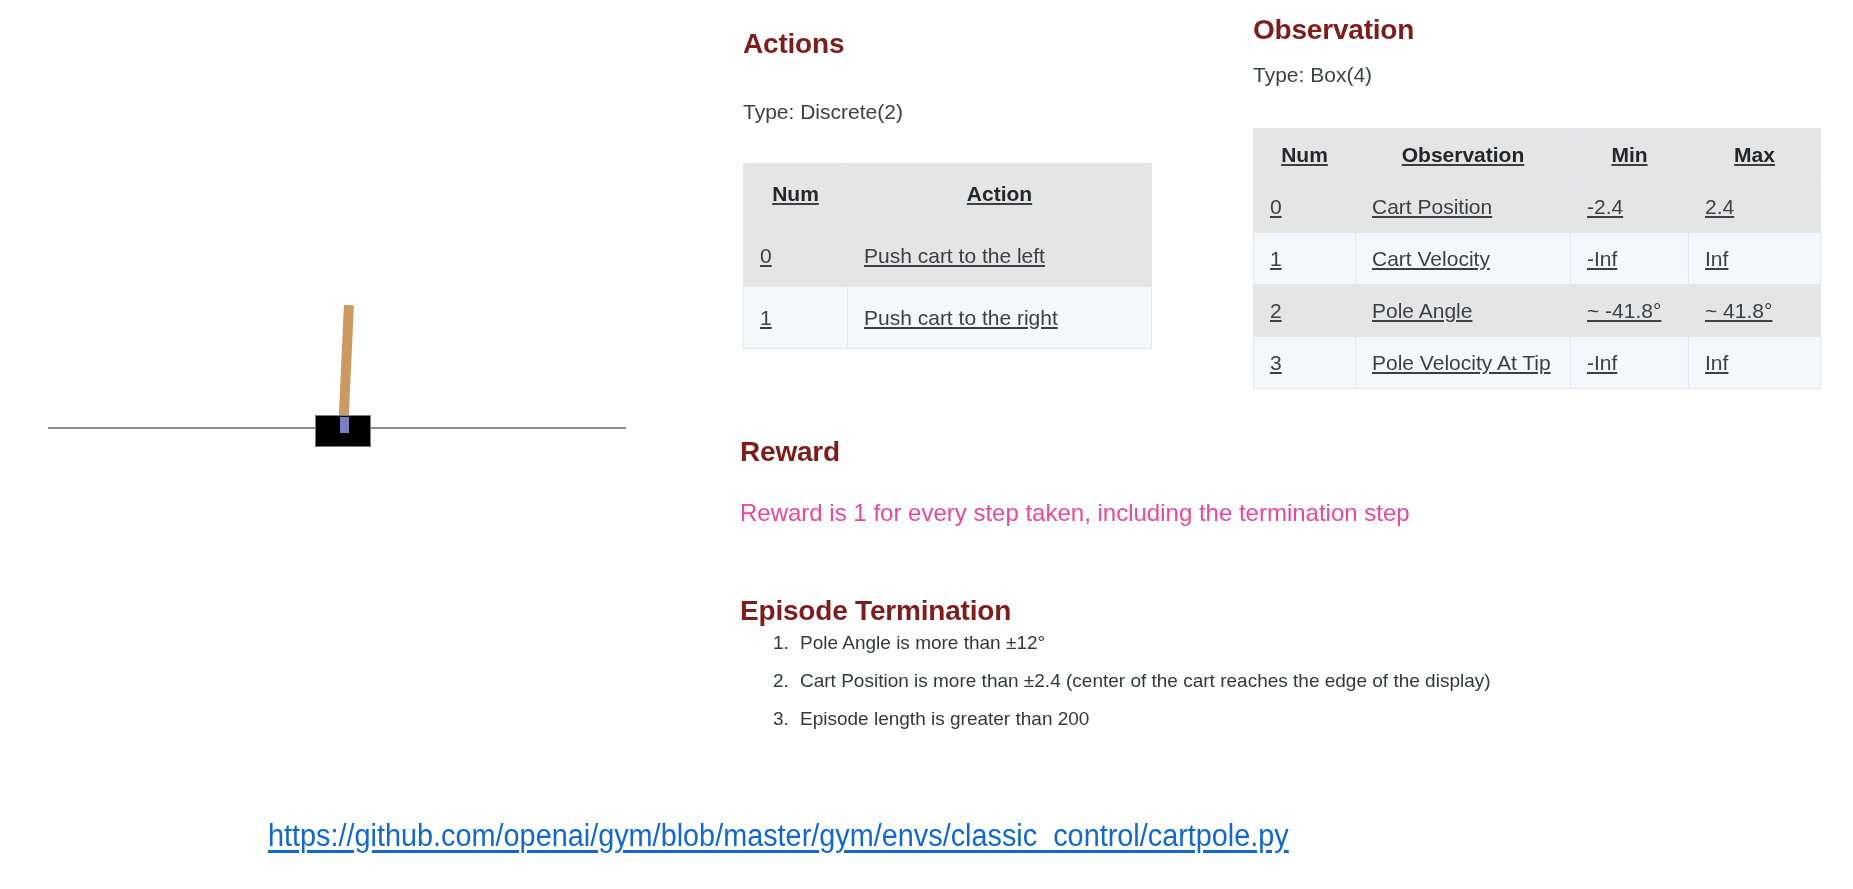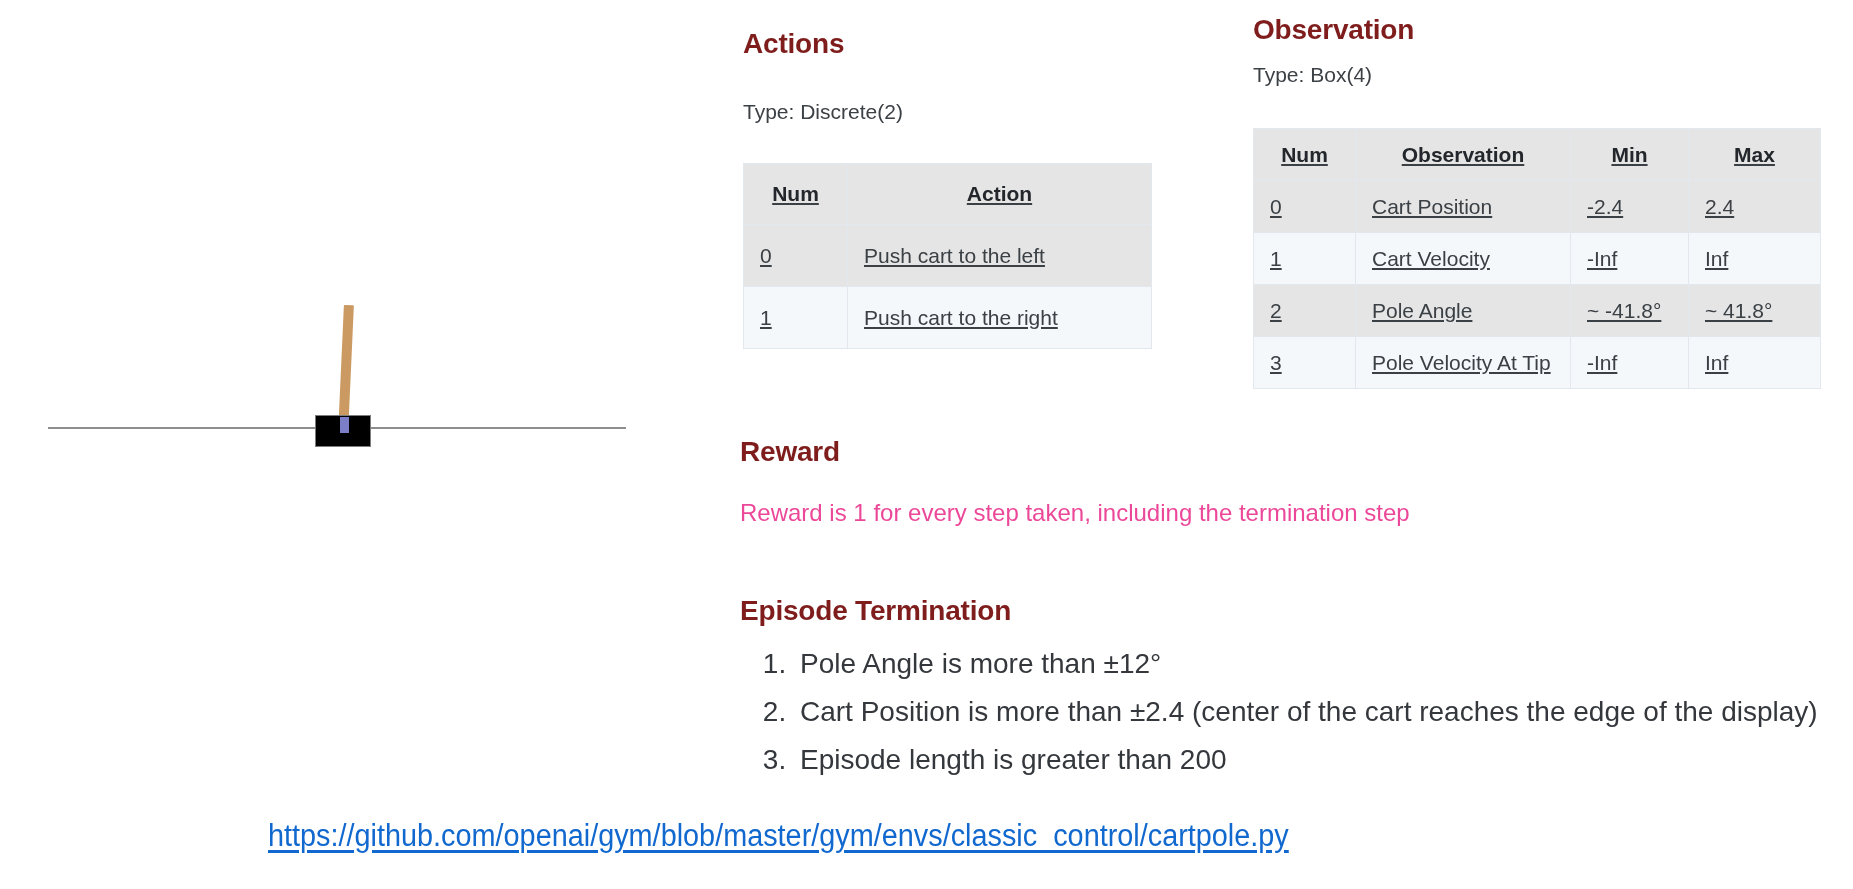--- a/index.html
+++ b/index.html
@@ -131,25 +131,25 @@
   #observation-table col.c-min { width: 118px; }
   #observation-table col.c-max { width: 132px; }
   #observation-table thead th.h-obs,
   #observation-table thead th.h-min,
   #observation-table thead th.h-max { text-align: center; }
 
   
   ol#termination-list {
     position: absolute;
     left: 762px;
-    top: 648px;
+    top: 632px;
     margin: 0;
     padding: 0 0 0 32px;
     list-style-position: outside;
-    font-size: 28px;
+    font-size: 19px;
     color: #34383c;
   }
   ol#termination-list li {
     margin-bottom: 16px;
     padding-left: 6px;
     white-space: nowrap;
   }
 
   
   #source-link {

